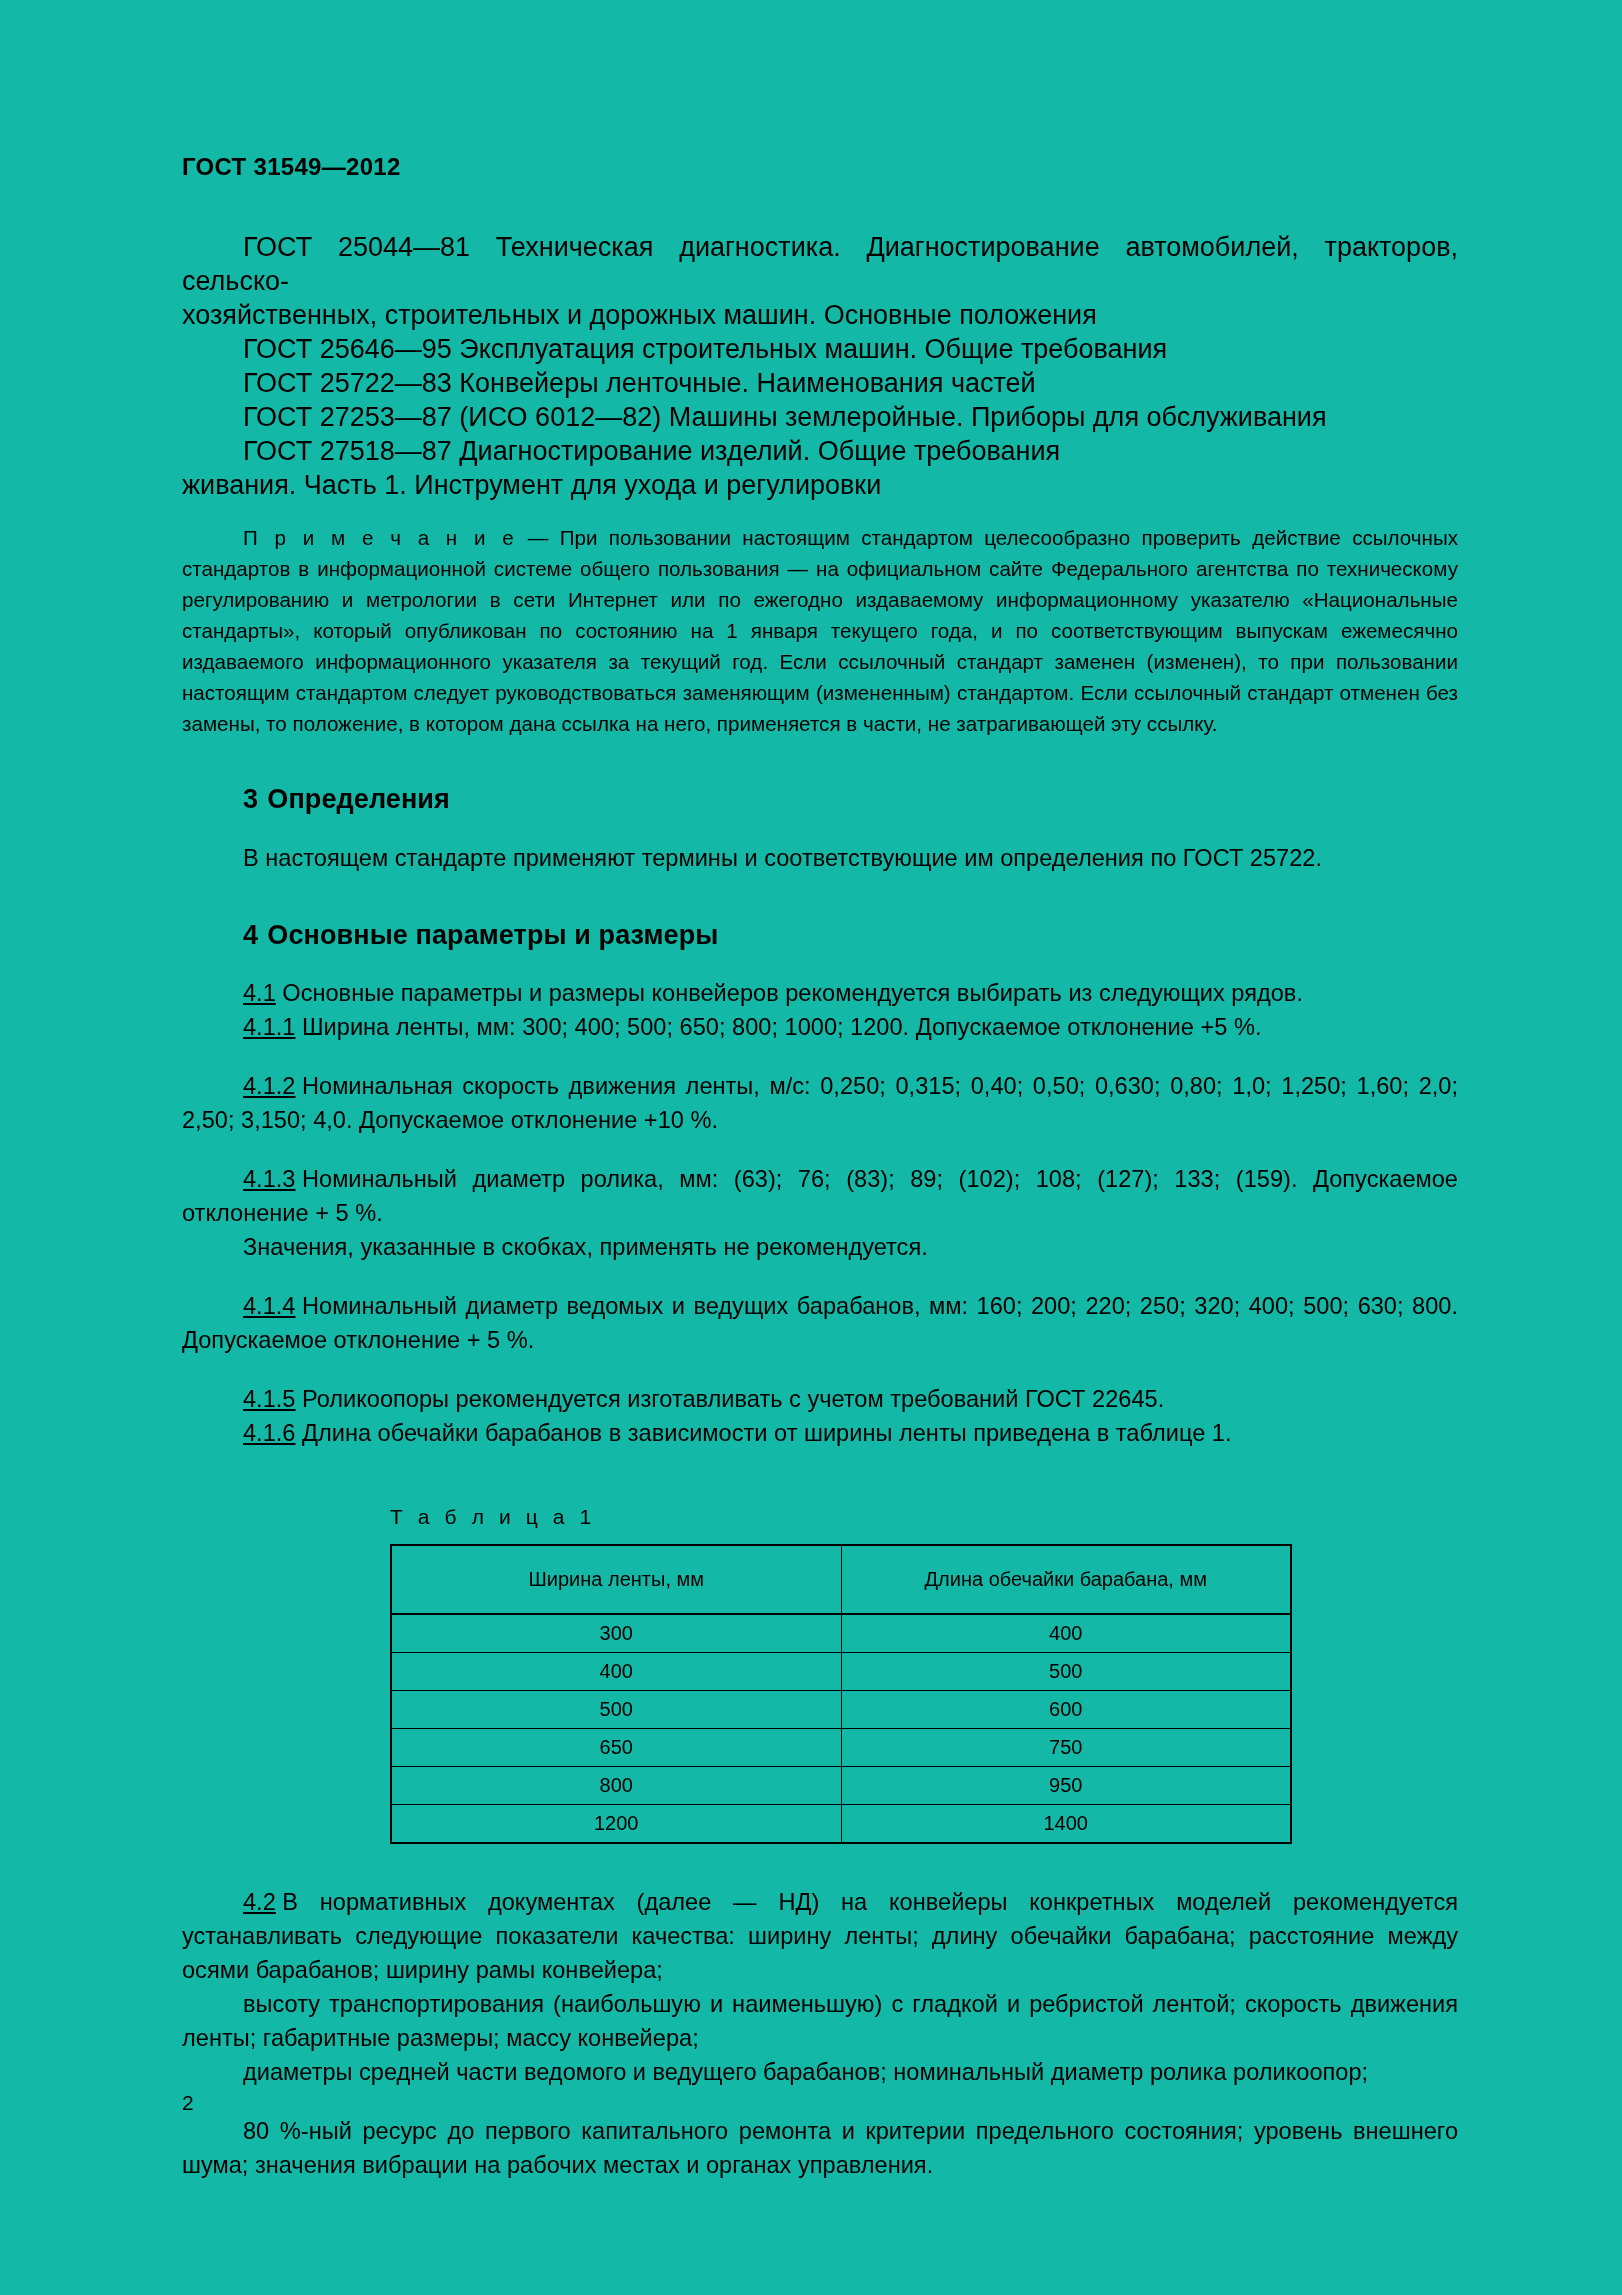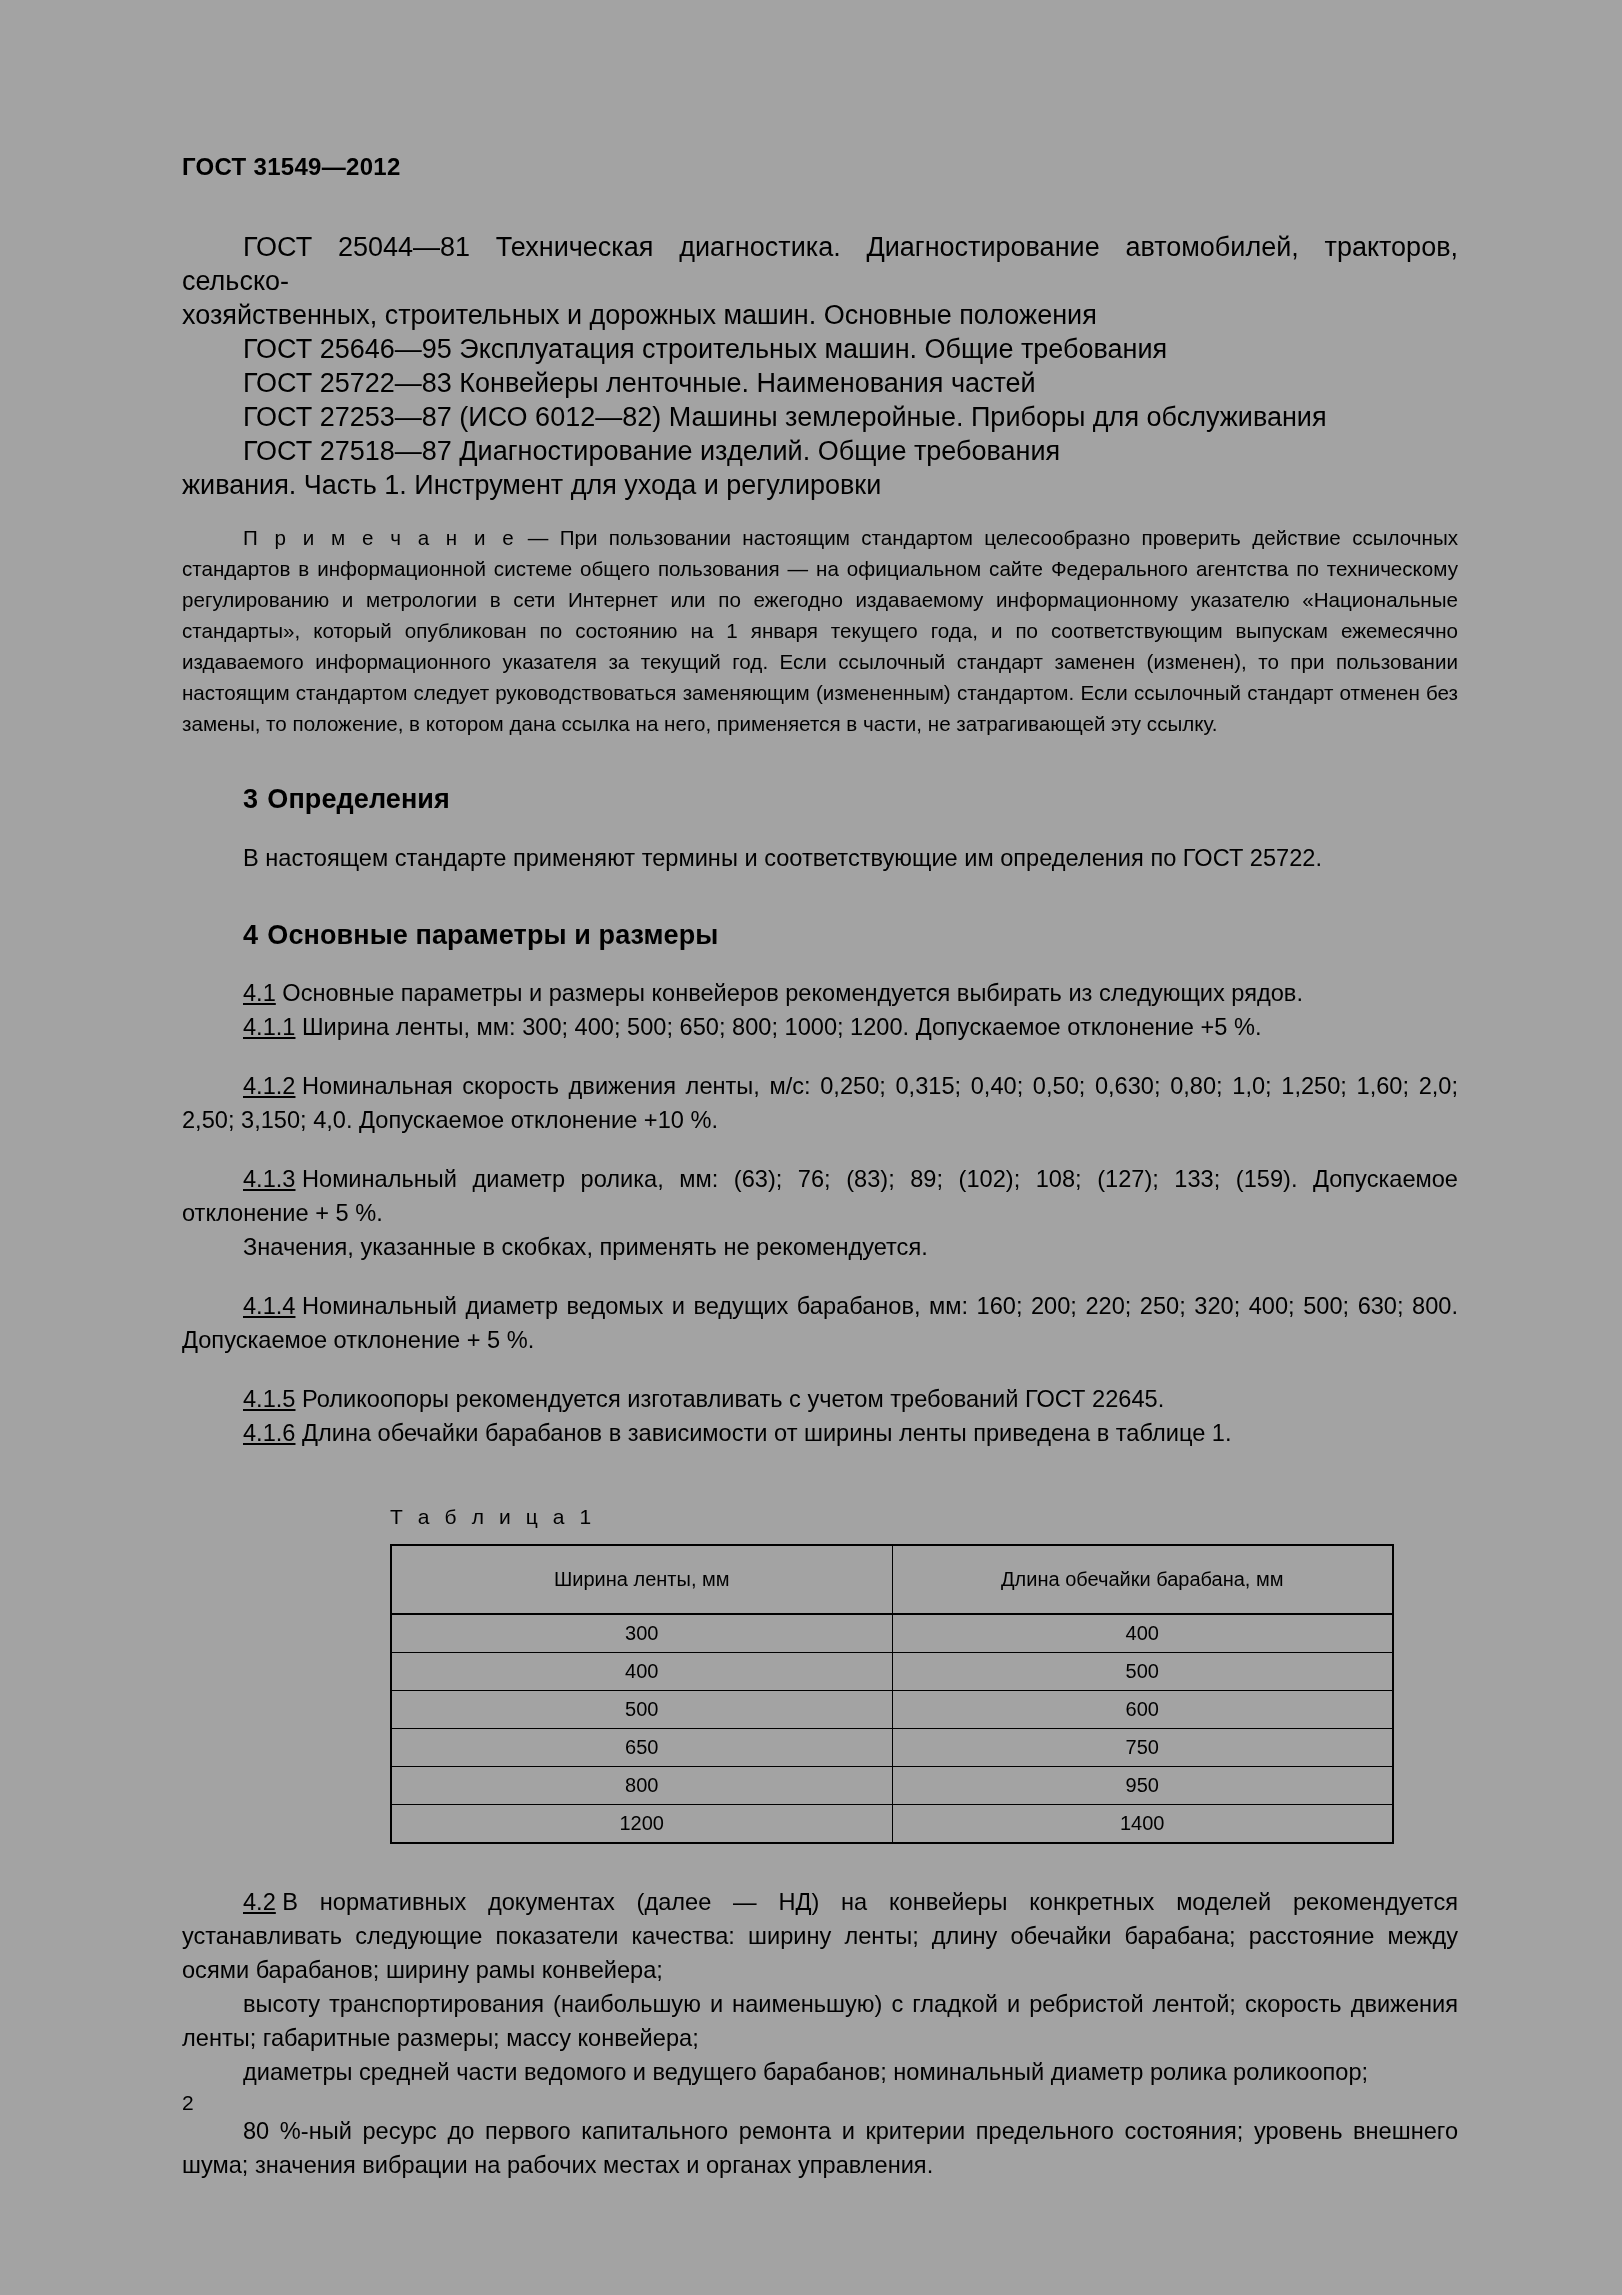--- a/index.html
+++ b/index.html
@@ -8,21 +8,21 @@
     background: #ffffff;
   }
   body {
     font-family: "Liberation Sans", sans-serif;
     color: #000000;
   }
   .page {
     position: relative;
     width: 1623px;
     height: 2295px;
-    background: #a3a3a3;
+    background: #14b8a6;
     box-sizing: border-box;
     padding: 8px;
     overflow: hidden;
   }
   .content {
     position: absolute;
     left: 182px;
     top: 154px;
     width: 1276px;
   }
@@ -93,21 +93,21 @@
   .table-caption {
     font-size: 21px;
     margin: 55px 0 14.4px 0;
     padding-left: 208px;
     letter-spacing: 4.6px;
   }
 
   table.data-table {
     border-collapse: collapse;
     margin-left: 208px;
-    width: 1004px;
+    width: 902px;
     table-layout: fixed;
   }
   table.data-table td {
     border: 1.3px solid #000000;
     text-align: center;
     font-size: 20px;
     height: 37px;
     padding: 0;
     vertical-align: middle;
   }

